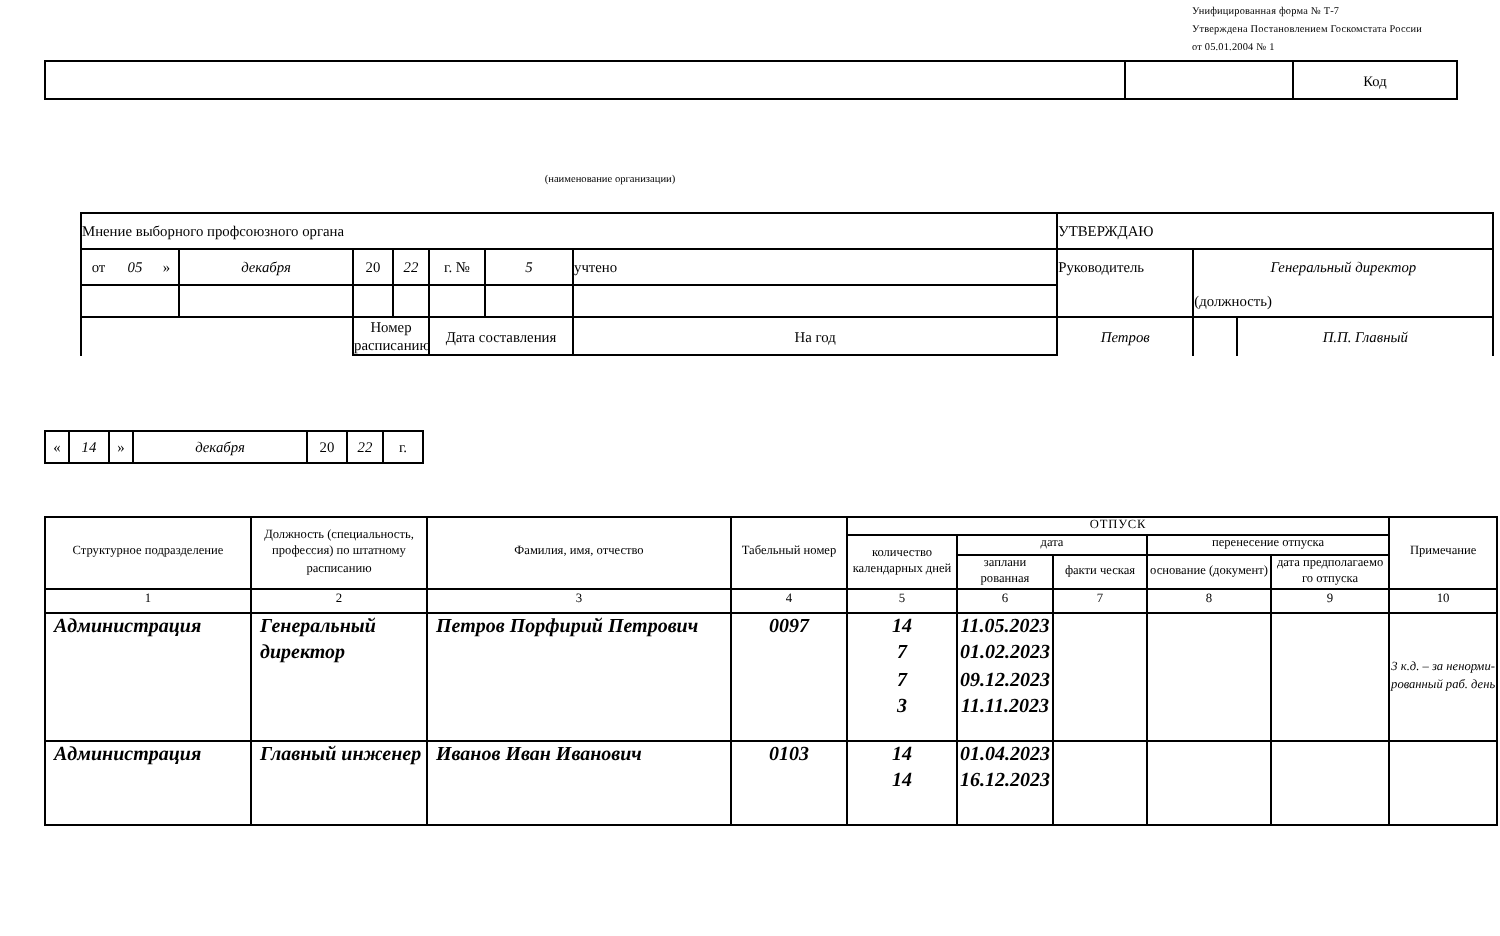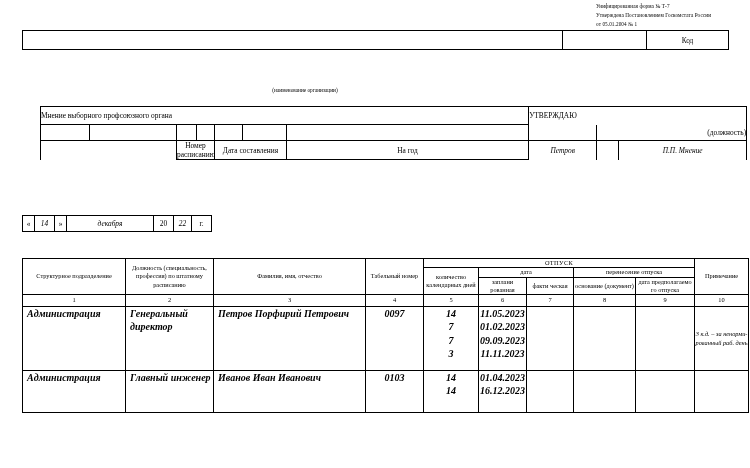--- a/index.html
+++ b/index.html
@@ -80,21 +80,21 @@
   }
   .t-mid td {
     height: 17px;
     font-size: 7.4px;
   }
   .t-mid td.tall { height: 15px; }
   .nb-l { border-left: none !important; }
   .nb-r { border-right: none !important; }
   .nb-t { border-top: none !important; }
   .nb-b { border-bottom: none !important; }
-  .lbl-sm { font-size: 5.3px; text-align: right; font-family: Liberation Serif, serif; }
+  .lbl-sm { font-size: 5.3px; text-align: left; font-family: Liberation Serif, serif; }
   .quote { text-align: center; font-size: 7px; }
   .val-i { text-align: center; font-style: italic; font-size: 7.6px; }
   .hdr-c { text-align: center; font-size: 7.2px; }
   .title-graf {
     text-align: right;
     font-weight: bold;
     font-size: 10.2px;
     letter-spacing: .2px;
     padding-right: 5px;
   }
@@ -192,40 +192,53 @@
       <col style="width:68px">
         <col style="width:22px">
         <col style="width:128px">
     </colgroup>
     <tbody>
       <tr>
         <td colspan="9" class="cell-pad nb-b">Мнение выборного профсоюзного органа</td>
         <td colspan="3" class="approve nb-b">УТВЕРЖДАЮ</td>
       </tr>
       <tr>
+        <td class="quote nb-r">от</td>
+        <td class="val-i nb-l nb-r">05</td>
+        <td class="quote nb-l">»</td>
+        <td class="val-i">декабря</td>
+        <td class="quote">20</td>
+        <td class="val-i">22</td>
+        <td class="quote">г. №</td>
+        <td class="val-i">5</td>
+        <td class="cell-pad">учтено</td>
+        <td class="cell-pad nb-b">Руководитель</td>
+        <td colspan="2" class="val-i nb-b">Генеральный директор</td>
+      </tr>
+      <tr>
         <td class="nb-r tall"></td>
         <td class="nb-l nb-r tall"></td>
         <td class="nb-l tall"></td>
         <td class="tall"></td>
         <td class="tall"></td>
         <td class="tall"></td>
         <td class="tall"></td>
         <td class="tall"></td>
         <td class="tall"></td>
         <td class="nb-t tall"></td>
         <td colspan="2" class="lbl-sm nb-t tall">(должность)</td>
       </tr>
       <tr>
         <td colspan="4" class="nb-b"></td>
         <td colspan="2" class="hdr-c">Номер расписанию</td>
         <td colspan="2" class="hdr-c">Дата составления</td>
         <td class="hdr-c">На год</td>
         <td class="val-i nb-b">Петров</td>
         <td class="nb-b"></td>
-        <td class="val-i nb-b">П.П. Мнение</td>
+        <td class="val-i nb-b">П.П. Главный</td>
       </tr>
     </tbody>
   </table>
 
   <table class="grid t-date">
     <colgroup>
       <col style="width:12px">
         <col style="width:20px">
         <col style="width:12px">
       <col style="width:87px">
@@ -299,21 +312,21 @@
         <td class="datacell c">0097</td>
         <td class="datacell c stack">
           <span>14</span>
           <span>7</span>
           <span>7</span>
           <span>3</span>
         </td>
         <td class="datacell c stack">
           <span>11.05.2023</span>
           <span>01.02.2023</span>
-          <span>09.09.2023</span>
+          <span>09.12.2023</span>
           <span>11.11.2023</span>
         </td>
         <td class="datacell c"></td>
         <td class="datacell c"></td>
         <td class="datacell c"></td>
         <td class="note-cell">3 к.д. – за ненорми- рованный раб. день</td>
       </tr>
 
       <tr style="height:42px">
         <td class="datacell">Администрация</td>

